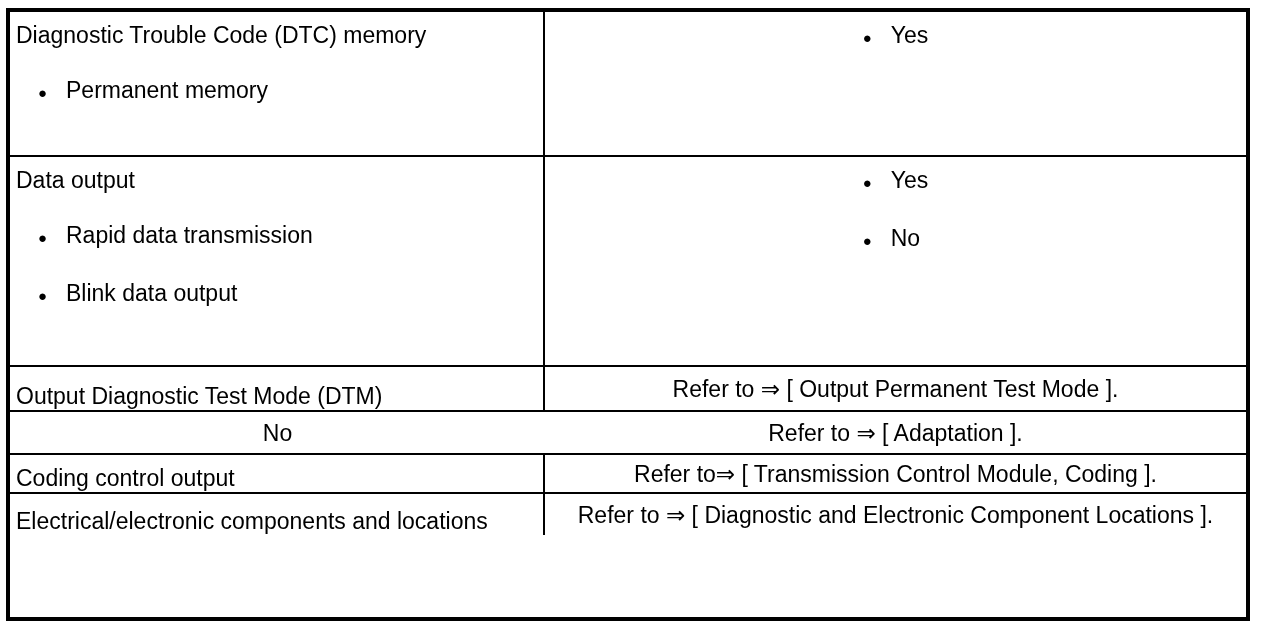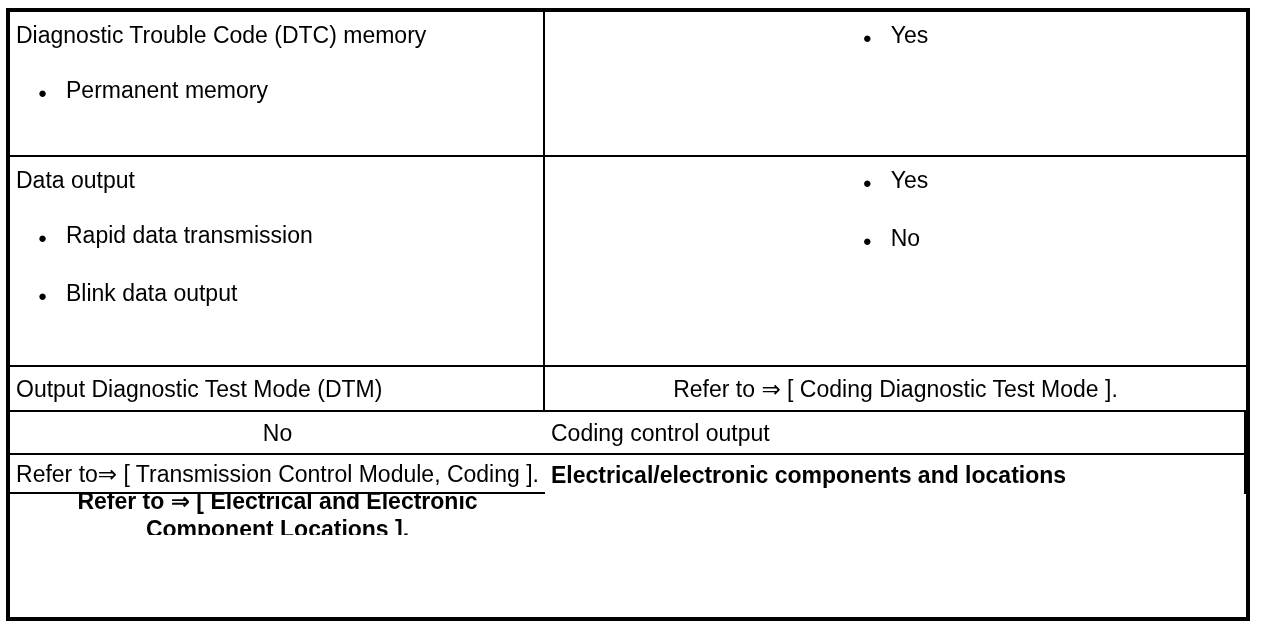--- a/index.html
+++ b/index.html
@@ -36,21 +36,21 @@
     grid-template-rows: 145px 210px 45px 43px 39px 41px 42px 1fr;
   }
   .cell {
     box-sizing: border-box;
     border-bottom: 2px solid #000000;
     font-size: 23px;
     line-height: 28px;
     overflow: hidden;
   }
   .lcell { border-right: 2px solid #000000; }
-  .last { border-bottom: none; font-weight: bold; }
+  .last { border-bottom: none; }
   
   .multi { padding: 9px 6px 0 6px; }
   .rmulti {
     padding: 9px 4px 0 4px;
     display: flex;
     justify-content: center;
     align-items: flex-start;
   }
   .stack { text-align: left; }
   .bullet-item {
@@ -63,21 +63,21 @@
   .rmulti .bullet-item:first-child { margin-top: 0; }
   .bullet {
     display: inline-block;
     width: 28px;
     font-size: 15px;
     flex: 0 0 28px;
   }
   
   .simple {
     display: flex;
-    align-items: center;
+    align-items: flex-end;
     padding: 0 4px 0 6px;
   }
   
   .value {
     display: flex;
     align-items: center;
     justify-content: center;
     text-align: center;
     padding: 0 4px;
   }
@@ -126,38 +126,41 @@
             <span class="bullet">●</span>
             <span>No</span>
           </div>
         </div>
       </div>
 
       <div class="cell lcell simple">
         <span>Output Diagnostic Test Mode (DTM)</span>
       </div>
       <div class="cell value">
-        <span>Refer to ⇒ [ Coding Diagnostic Test Mode ].</span>
+        <span>Refer to ⇒ [ Output Permanent Test Mode ].</span>
       </div>
 
       <div class="cell value">
         <span>No</span>
       </div>
 
+      <div class="cell value">
+        <span>Refer to ⇒ [ Adaptation ].</span>
+      </div>
 
       <div class="cell lcell simple">
         <span>Coding control output</span>
       </div>
       <div class="cell value">
         <span>Refer to⇒ [ Transmission Control Module, Coding ].</span>
       </div>
 
 
       <div class="cell lcell simple last">
         <span>Electrical/electronic components and locations</span>
       </div>
       <div class="cell value last">
-        <span>Refer to ⇒ [ Electrical and Electronic Component Locations ].</span>
+        <span>Refer to ⇒ [ Diagnostic and Electronic Component Locations ].</span>
       </div>
 
     </div>
   </div>
 </div>
 
 </body></html>

